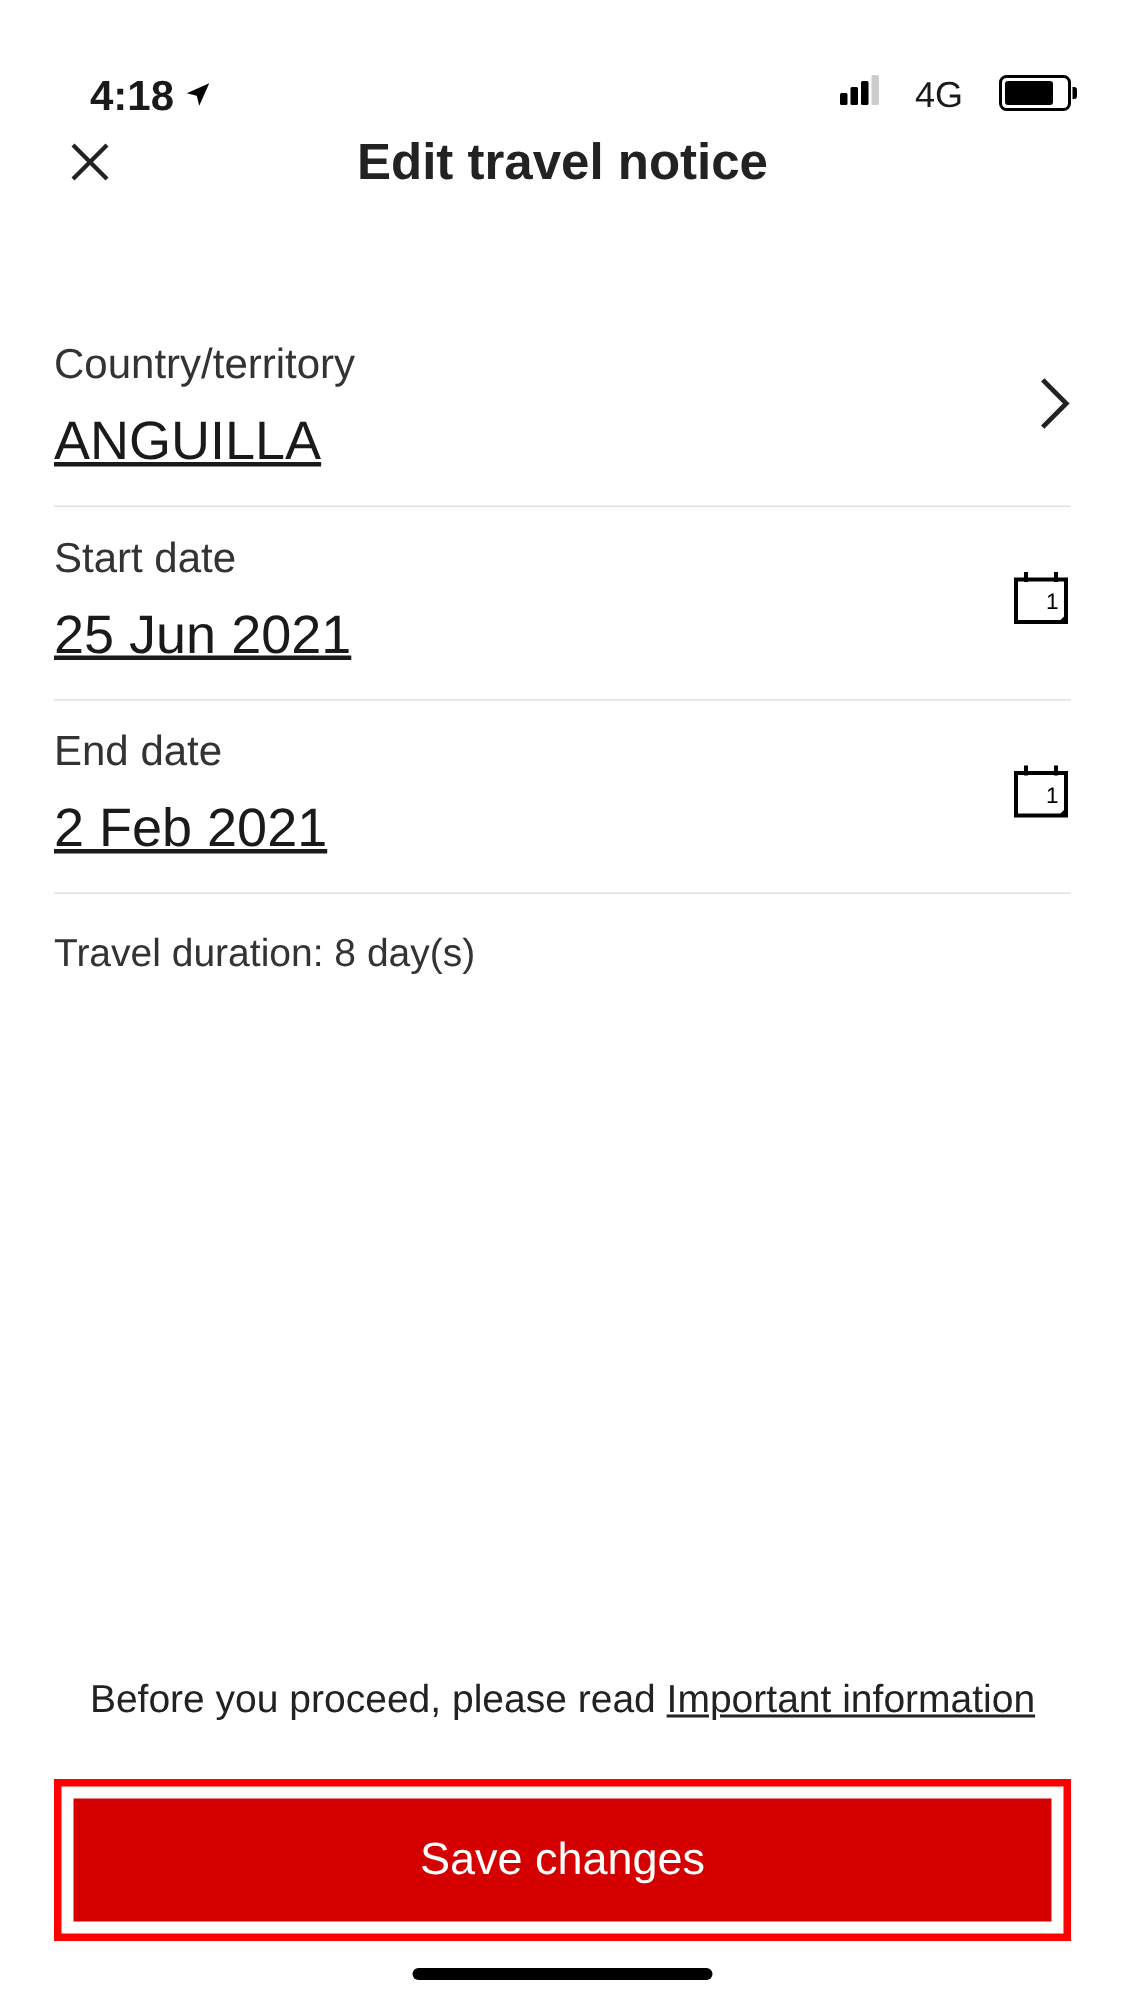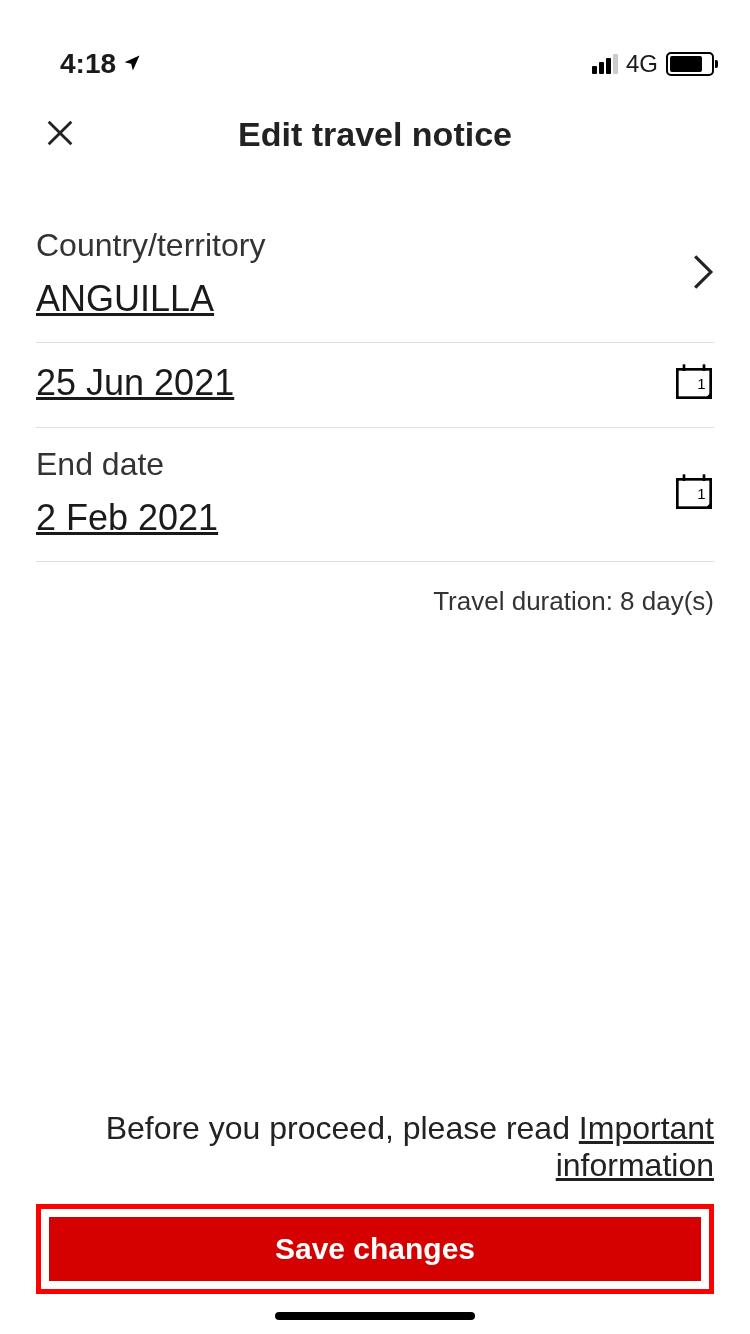--- a/index.html
+++ b/index.html
@@ -31,22 +31,22 @@
     .status-left {
       display: flex;
       align-items: center;
       gap: 6px;
     }
     .location-arrow {
       display: inline-block;
     }
     .status-right {
       display: flex;
-      align-items: center;
-      gap: 8px;
+      align-items: flex-start;
+      gap: 24px;
     }
     .signal-bars {
       display: flex;
       align-items: flex-end;
       gap: 2px;
       height: 20px;
     }
     .signal-bar {
       width: 5px;
       background: #000;
@@ -81,21 +81,20 @@
     .battery-fill {
       background: #000;
       height: 100%;
       width: 80%;
       border-radius: 2px;
     }
     
     .header {
       height: 90px;
       display: flex;
-      align-items: center;
       padding: 0 40px;
       position: relative;
     }
     .close-btn {
       position: absolute;
       left: 40px;
       width: 40px;
       height: 40px;
       background: none;
       border: none;
@@ -124,21 +123,21 @@
       align-items: center;
       justify-content: space-between;
       cursor: pointer;
     }
     .field-text {
       display: flex;
       flex-direction: column;
       gap: 14px;
     }
     .field-label {
-      font-size: 32px;
+      font-size: 28px;
       color: #333;
       font-weight: 400;
     }
     .field-value {
       font-size: 36px;
       color: #1a1a1a;
       font-weight: 400;
       text-decoration: underline;
     }
     .chevron svg {
@@ -146,53 +145,52 @@
       height: 38px;
     }
     .calendar-icon svg {
       width: 40px;
       height: 40px;
     }
     .duration {
       padding: 24px 0;
       font-size: 26px;
       color: #333;
-      text-align: right;
     }
     
     .footer {
       position: absolute;
       bottom: 0;
       left: 0;
       right: 0;
       padding: 0 36px 40px;
     }
     .footer-text {
-      text-align: right;
-      font-size: 32px;
+      text-align: center;
+      font-size: 26px;
       color: #222;
-      margin-bottom: 20px;
+      margin-bottom: 38px;
     }
     .footer-link {
       text-decoration: underline;
       color: #222;
       cursor: pointer;
     }
     .save-wrap {
       border: 5px solid #ff0000;
       padding: 8px;
     }
     .save-btn {
       width: 100%;
-      height: 64px;
+      height: 82px;
       background: #d50000;
       color: #fff;
       border: none;
       font-size: 30px;
-      font-weight: 700;
+      font-weight: 400;
       cursor: pointer;
     }
     .home-indicator {
       position: absolute;
       bottom: 14px;
       left: 50%;
       transform: translateX(-50%);
       width: 200px;
       height: 8px;
       background: #000;
@@ -244,20 +242,21 @@
     </div>
     <span class="chevron">
       <svg viewBox="0 0 14 24" fill="none" stroke="#222" stroke-width="2">
         <polyline points="2,2 12,12 2,22"></polyline>
       </svg>
     </span>
   </div>
 
   <div class="field-row">
     <div class="field-text">
+      <div class="field-label">Start date</div>
       <div class="field-value">25 Jun 2021</div>
     </div>
     <span class="calendar-icon">
       <svg viewBox="0 0 24 24" fill="none" stroke="#000" stroke-width="1.6">
         <rect x="2" y="5" width="20" height="17"></rect>
         <line x1="6" y1="2" x2="6" y2="6"></line>
         <line x1="18" y1="2" x2="18" y2="6"></line>
         <text x="14" y="17" font-size="9" fill="#000" stroke="none" font-family="sans-serif">1</text>
         <polyline points="22,19 19,22 22,22" fill="#000" stroke="none"></polyline>
       </svg>

